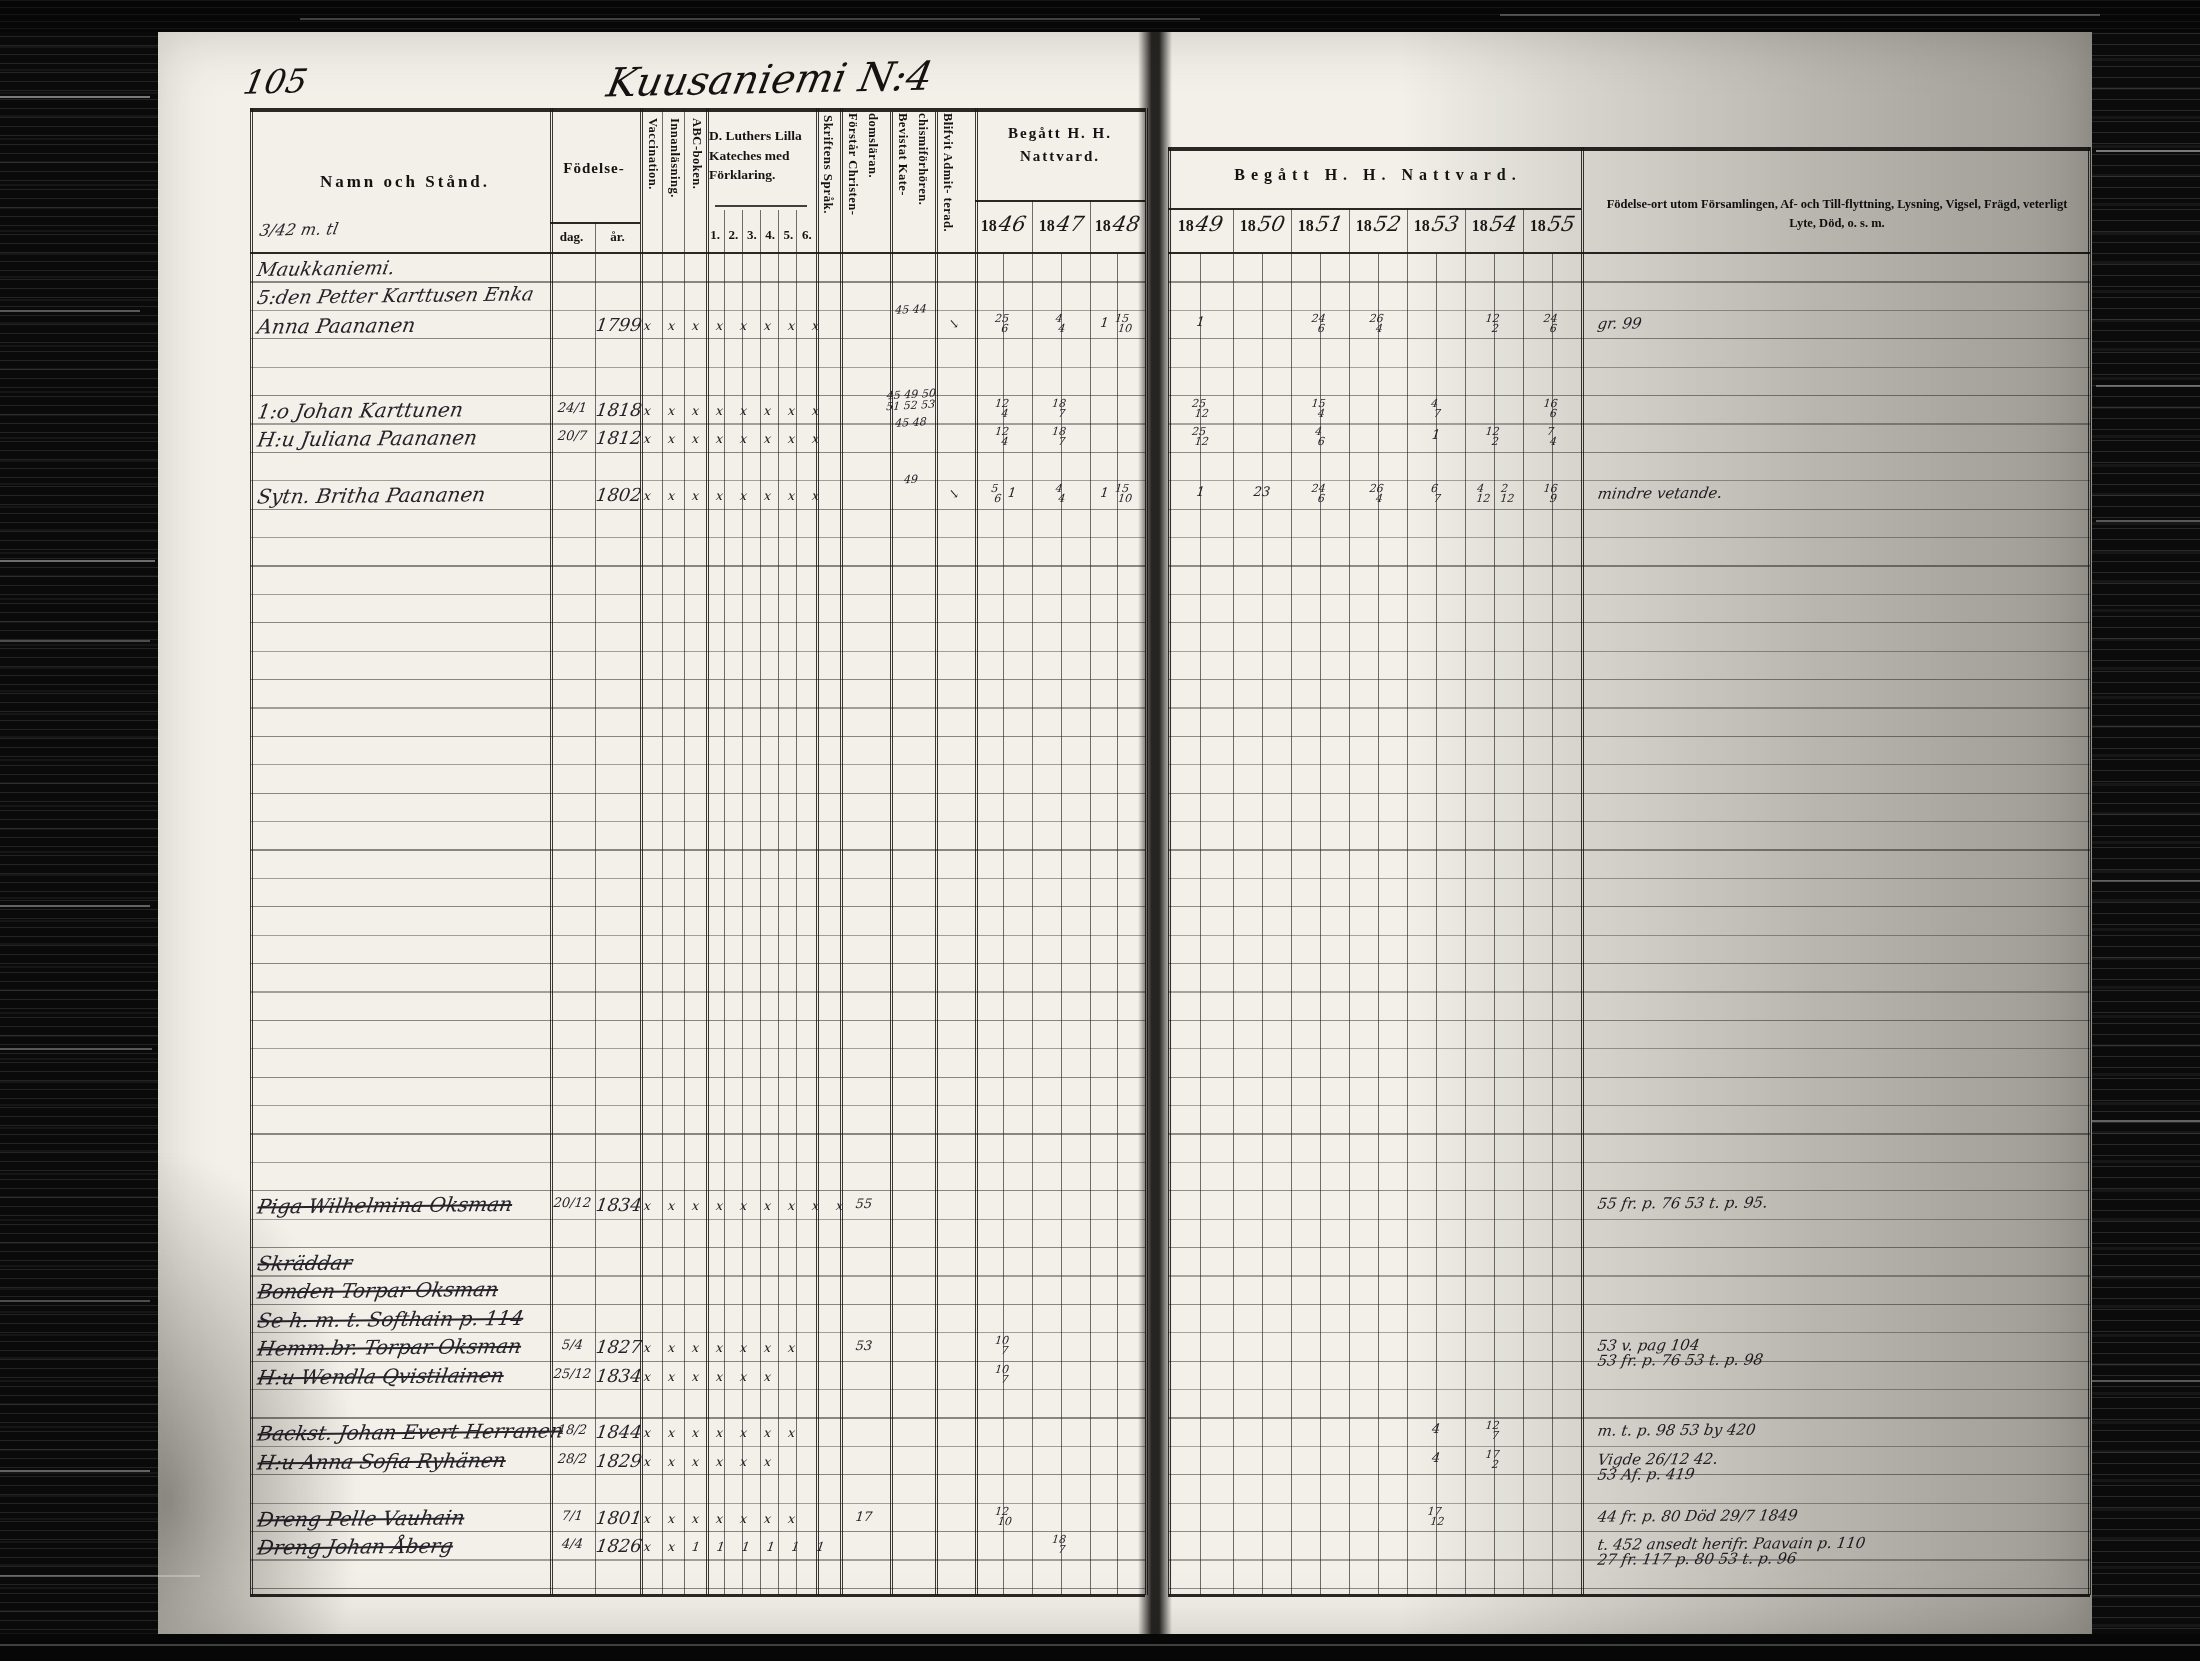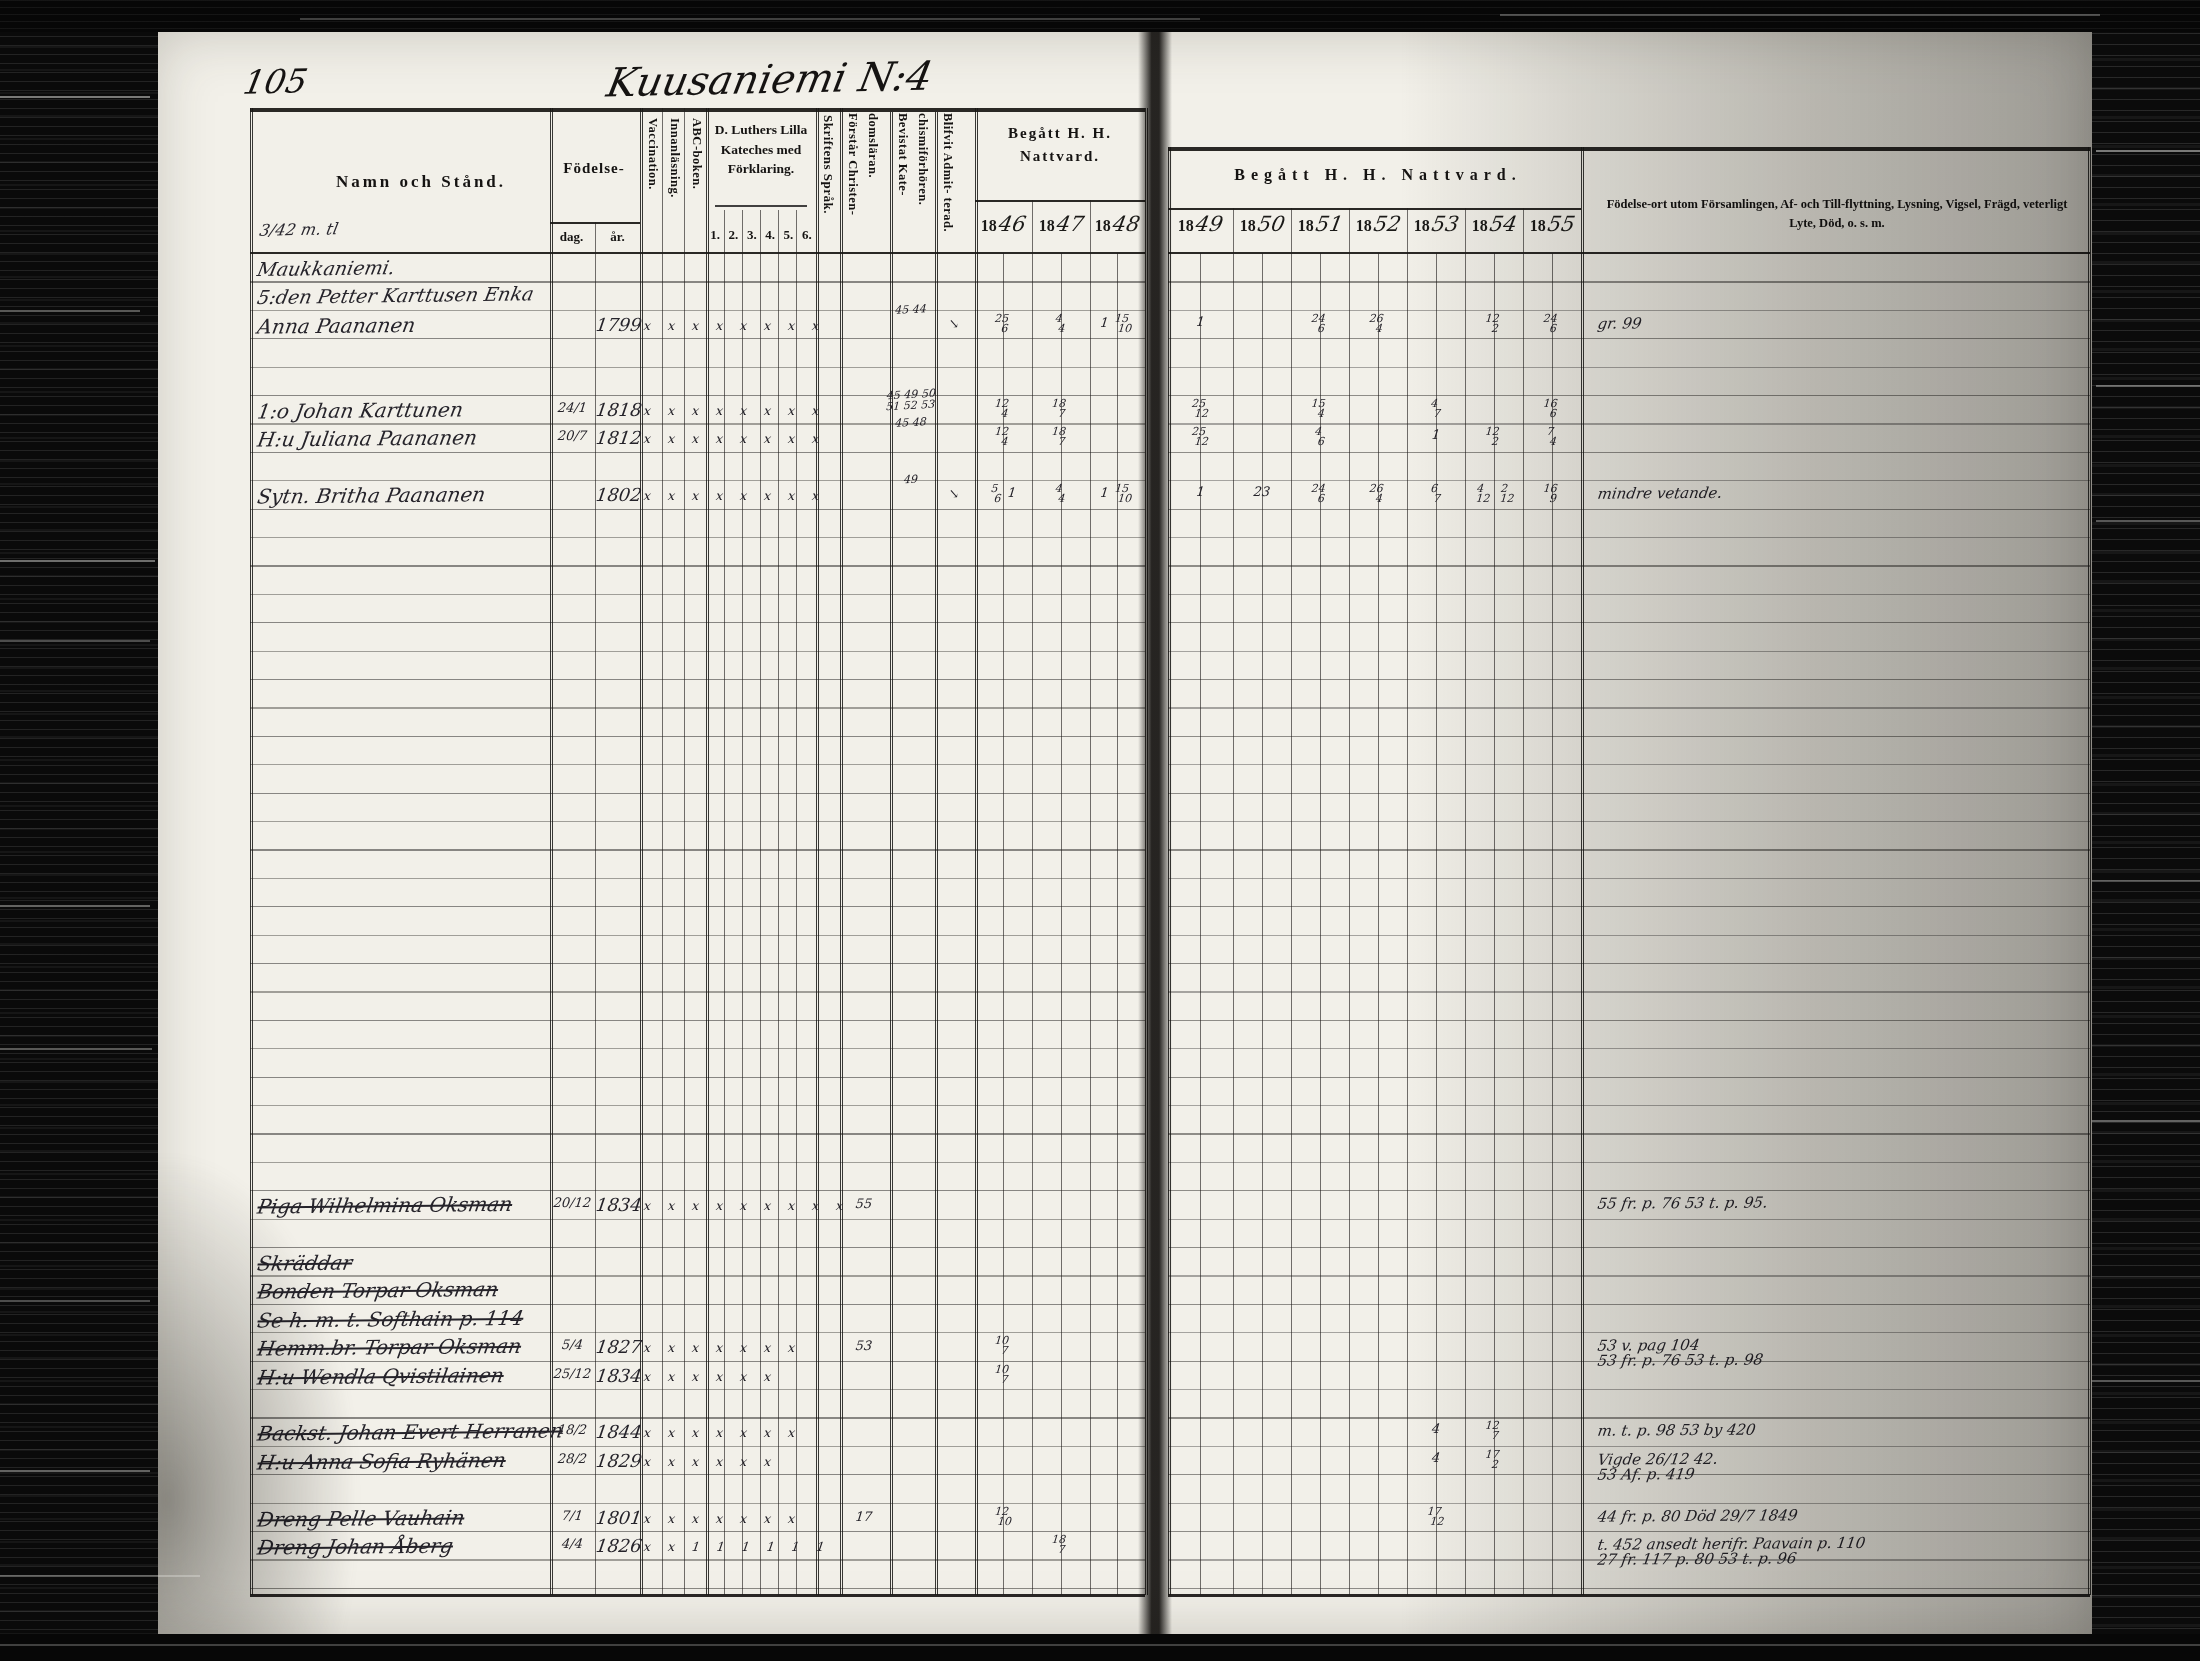--- a/index.html
+++ b/index.html
@@ -28,35 +28,35 @@
     background:linear-gradient(90deg,rgba(0,0,0,0),rgba(10,8,6,.88) 40%,rgba(10,8,6,.88) 62%,rgba(0,0,0,0));}
   #corner-blotch{position:absolute;left:120px;top:1150px;width:240px;height:500px;pointer-events:none;
     background:radial-gradient(ellipse at 20% 70%,rgba(70,68,62,.55),rgba(70,68,62,0) 70%);
     mix-blend-mode:multiply;filter:blur(4px);}
   
   .p{position:absolute;color:#151312;}
   .bold{font-weight:bold;}
   #page-num{left:244px;top:62px;font-size:33px;}
   #title{left:545px;top:56px;width:450px;text-align:center;font-size:40px;}
   .script{font-family:"DejaVu Serif",serif;font-style:italic;transform:skewX(-12deg) rotate(-1.2deg);}
-  #lbl-name{left:304px;top:172px;width:234px;text-align:center;font-size:17px;letter-spacing:3px;}
+  #lbl-name{left:288px;top:172px;width:234px;text-align:center;font-size:17px;letter-spacing:3px;}
   #hdr-scribble{left:260px;top:220px;font-size:16px;color:#2a2830;}
   #lbl-fodelse{left:548px;top:160px;width:92px;text-align:center;font-size:15px;letter-spacing:1px;}
   #lbl-dag{left:549px;top:229px;width:45px;text-align:center;font-size:13px;}
   #lbl-ar{left:595px;top:229px;width:45px;text-align:center;font-size:13px;}
   .vt{writing-mode:vertical-lr;font-weight:bold;font-size:12.5px;letter-spacing:.5px;line-height:1.55;
       position:absolute;color:#151312;}
   #vt-vacc{left:643px;top:118px;height:132px;}
   #vt-innan{left:665px;top:118px;height:132px;}
   #vt-abc{left:687px;top:118px;height:132px;}
   #vt-skrift{left:818px;top:115px;height:135px;font-size:13px;}
   #vt-forstar{left:843px;top:113px;height:138px;width:46px;}
   #vt-bevistat{left:893px;top:113px;height:138px;width:41px;}
   #vt-blifvit{left:938px;top:113px;height:138px;width:36px;}
-  #lbl-katekes{left:709px;top:120px;width:104px;text-align:center;font-size:13.5px;line-height:1.45;}
+  #lbl-katekes{left:709px;top:126px;width:104px;text-align:left;font-size:13.5px;line-height:1.45;}
   #kat-underline{left:715px;top:205px;width:92px;height:2px;background:rgba(20,20,20,.8);}
   #kat-nums{left:706px;top:227px;width:110px;display:flex;font-size:13px;font-weight:bold;}
   #kat-nums span{flex:1;text-align:center;}
   #lbl-natt-left{left:977px;top:122px;width:166px;text-align:center;font-size:15px;letter-spacing:2px;line-height:1.5;}
   #lbl-natt-right{left:1178px;top:166px;width:400px;text-align:center;font-size:16px;letter-spacing:6px;}
   #lbl-notes{left:1598px;top:195px;width:478px;text-align:center;font-size:12.5px;line-height:1.55;}
   .yearlbl{position:absolute;top:212px;text-align:center;font-size:16px;font-weight:bold;white-space:nowrap;}
   .yearlbl .sd{font-family:"DejaVu Serif",serif;font-style:italic;font-weight:normal;font-size:21px;
                display:inline-block;transform:skewX(-10deg);margin-left:2px;}
   

